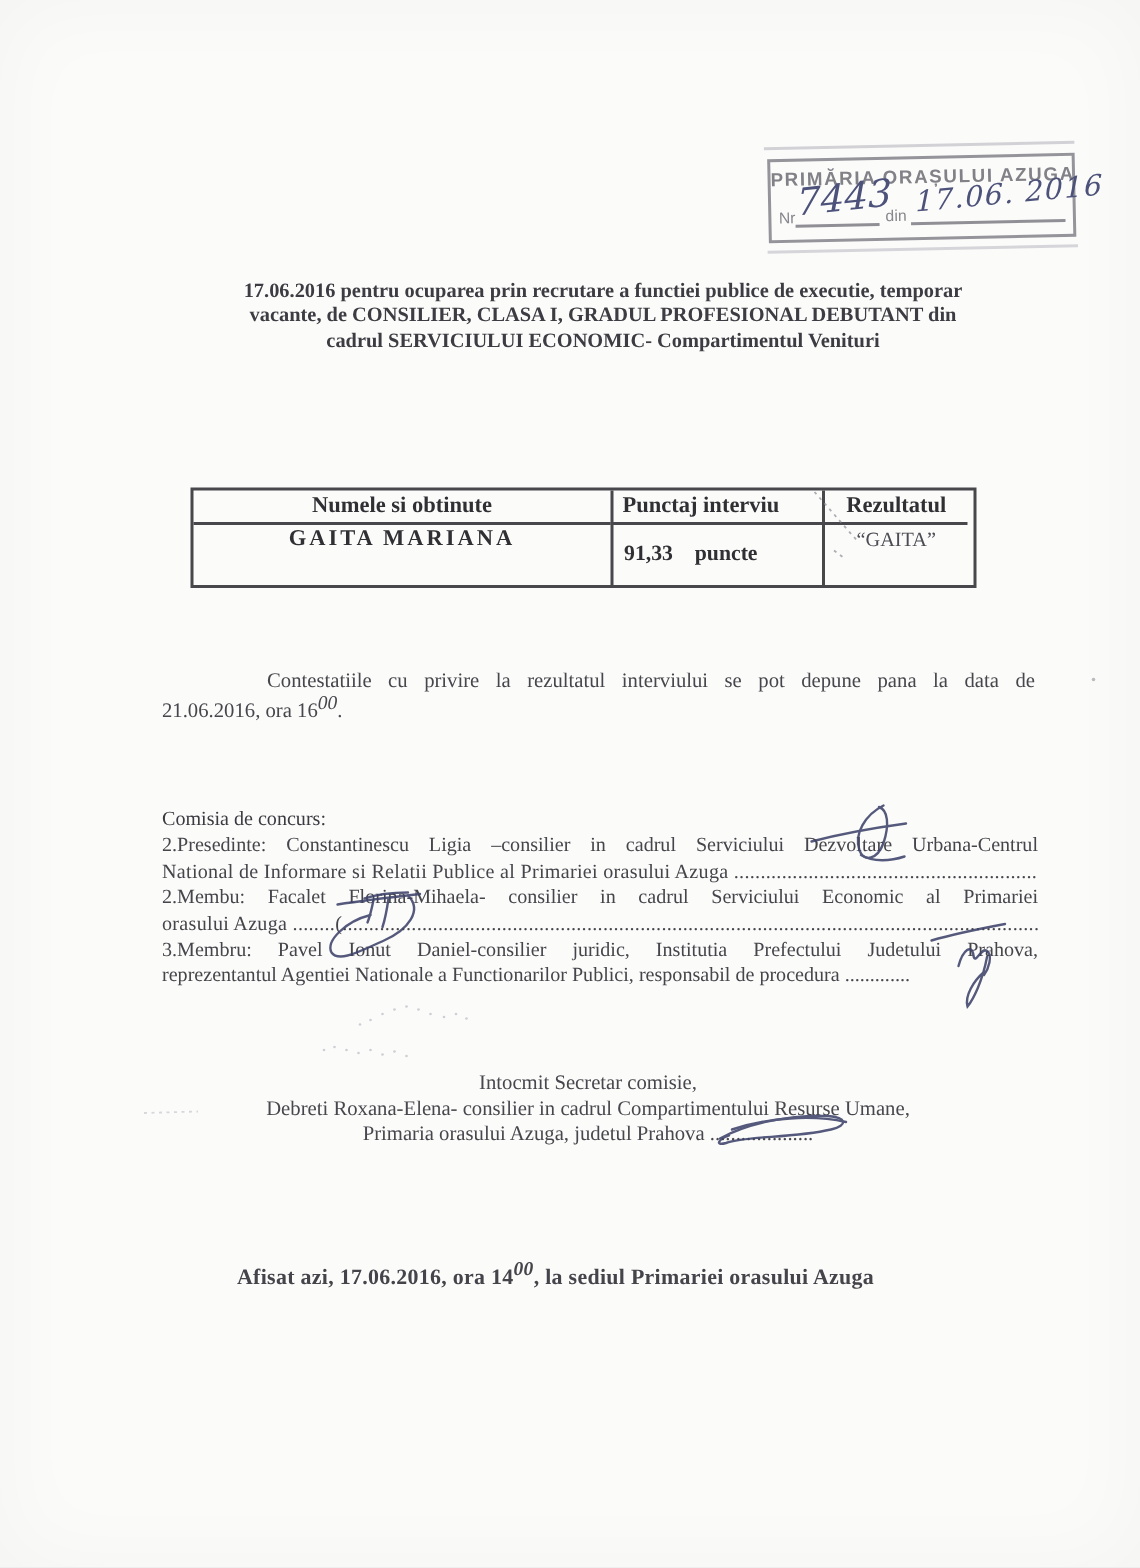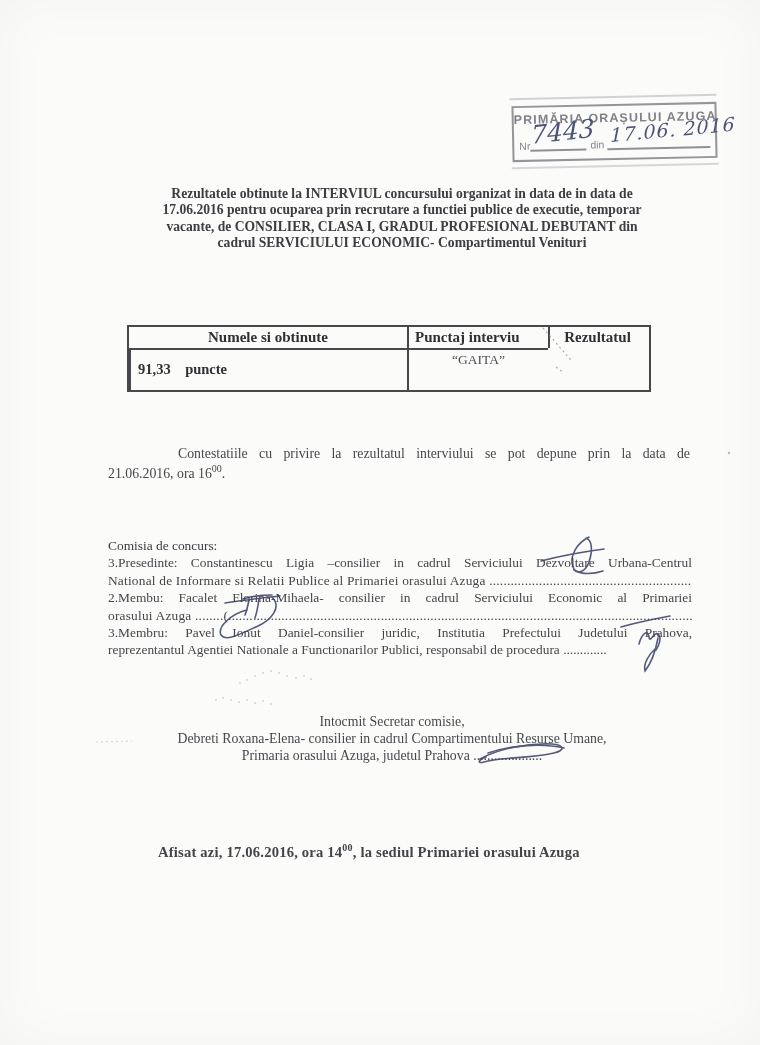--- a/index.html
+++ b/index.html
@@ -65,21 +65,21 @@
   .cell-result { font-size:13.5px; color:#4c4c54; padding-top:2px; }
   .hdr-score { padding-left:6px; }
 
   
   .contest {
     position:absolute; left:108px; top:444px; width:582px;
     font-size:13.8px; line-height:19.5px; color:#46464c;
   }
   .indent { text-indent:70px; }
   .jl { text-align:justify; text-align-last:justify; }
-  .sup { font-size:10px; vertical-align:super; line-height:0; }
+  .sup { font-size:13px; vertical-align:super; line-height:0;font-style:italic; }
 
   .commission {
     position:absolute; left:108px; top:537px; width:584px;
     font-size:13.4px; line-height:17.4px; color:#45454b;
   }
   .commission-heading { font-weight:normal; color:#3a3a40; }
   .dotline { white-space:nowrap; overflow:hidden; letter-spacing:0.2px; }
 
   .secretary {
     position:absolute; left:102px; top:713px; width:580px; text-align:center;
@@ -109,46 +109,48 @@
         <span class="hw hw-nr">7443</span>
       </span>
       <span style="margin-left:4px">din</span>
       <span class="stamp-date-line">
         <span class="hw hw-date">17.06. 2016</span>
       </span>
     </div>
   </div>
 
   <div class="title">
-    <div class="title-line">Rezultatele obtinute la INTERVIUL concursului organizat in data de in data de</div>
     <div class="title-line">17.06.2016 pentru ocuparea prin recrutare a functiei publice de executie, temporar</div>
     <div class="title-line">vacante, de CONSILIER, CLASA I, GRADUL PROFESIONAL DEBUTANT din</div>
     <div class="title-line">cadrul SERVICIULUI ECONOMIC- Compartimentul Venituri</div>
   </div>
 
   <div class="results-table">
     <div class="cell hdr center">Numele si obtinute</div>
     <div class="cell hdr bl hdr-score">Punctaj interviu</div>
     <div class="cell hdr bl center">Rezultatul</div>
+    <div class="cell bt center">
+        <span class="cell-name">GAITA MARIANA</span>
+      </div>
     <div class="cell bt bl">
         <span class="cell-score">91,33    puncte</span>
       </div>
     <div class="cell bt bl center">
         <span class="cell-result">“GAITA”</span>
       </div>
   </div>
 
   <div class="contest">
-    <div class="indent jl">Contestatiile cu privire la rezultatul interviului se pot depune prin la data de</div>
+    <div class="indent jl">Contestatiile cu privire la rezultatul interviului se pot depune pana la data de</div>
     <div><span>21.06.2016, ora 16</span><sup class="sup">00</sup><span>.</span></div>
   </div>
 
   <div class="commission">
     <div class="commission-heading">Comisia de concurs:</div>
-    <div class="jl">3.Presedinte: Constantinescu Ligia –consilier in cadrul Serviciului Dezvoltare Urbana-Centrul</div>
+    <div class="jl">2.Presedinte: Constantinescu Ligia –consilier in cadrul Serviciului Dezvoltare Urbana-Centrul</div>
     <div class="dotline">National de Informare si Relatii Publice al Primariei orasului Azuga ....................................................................</div>
     <div class="jl">2.Membu: Facalet Florina-Mihaela- consilier in cadrul Serviciului Economic al Primariei</div>
     <div class="dotline">orasului Azuga ........(...........................................................................................................................................................</div>
     <div class="jl">3.Membru: Pavel Ionut Daniel-consilier juridic, Institutia Prefectului Judetului Prahova,</div>
     <div>reprezentantul Agentiei Nationale a Functionarilor Publici, responsabil de procedura .............</div>
   </div>
 
   <div class="secretary">
     <div>Intocmit Secretar comisie,</div>
     <div>Debreti Roxana-Elena- consilier in cadrul Compartimentului Resurse Umane,</div>

